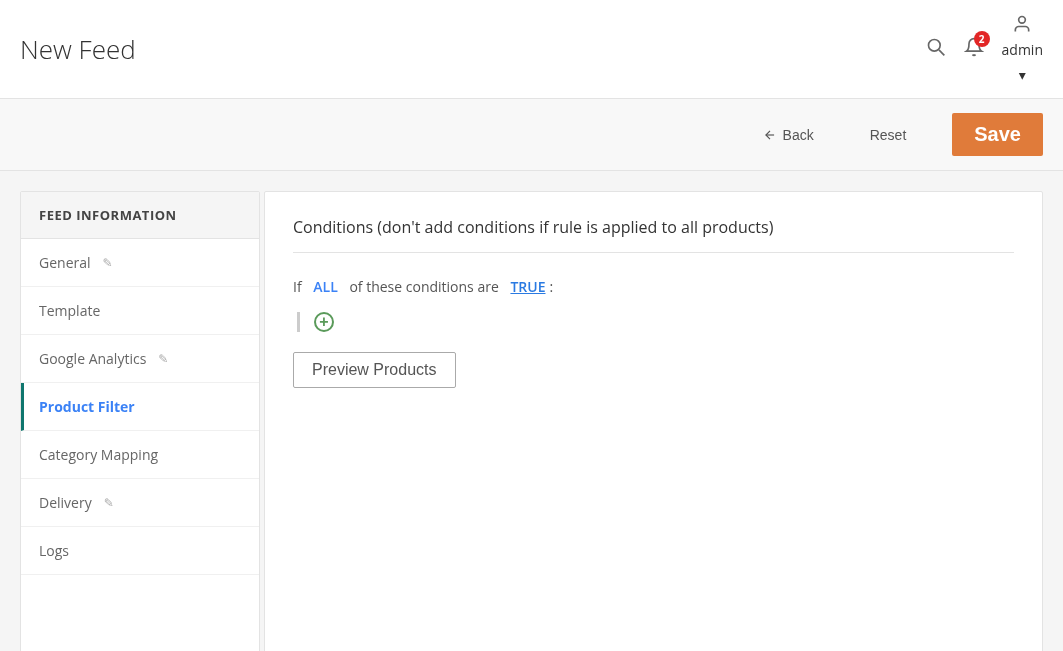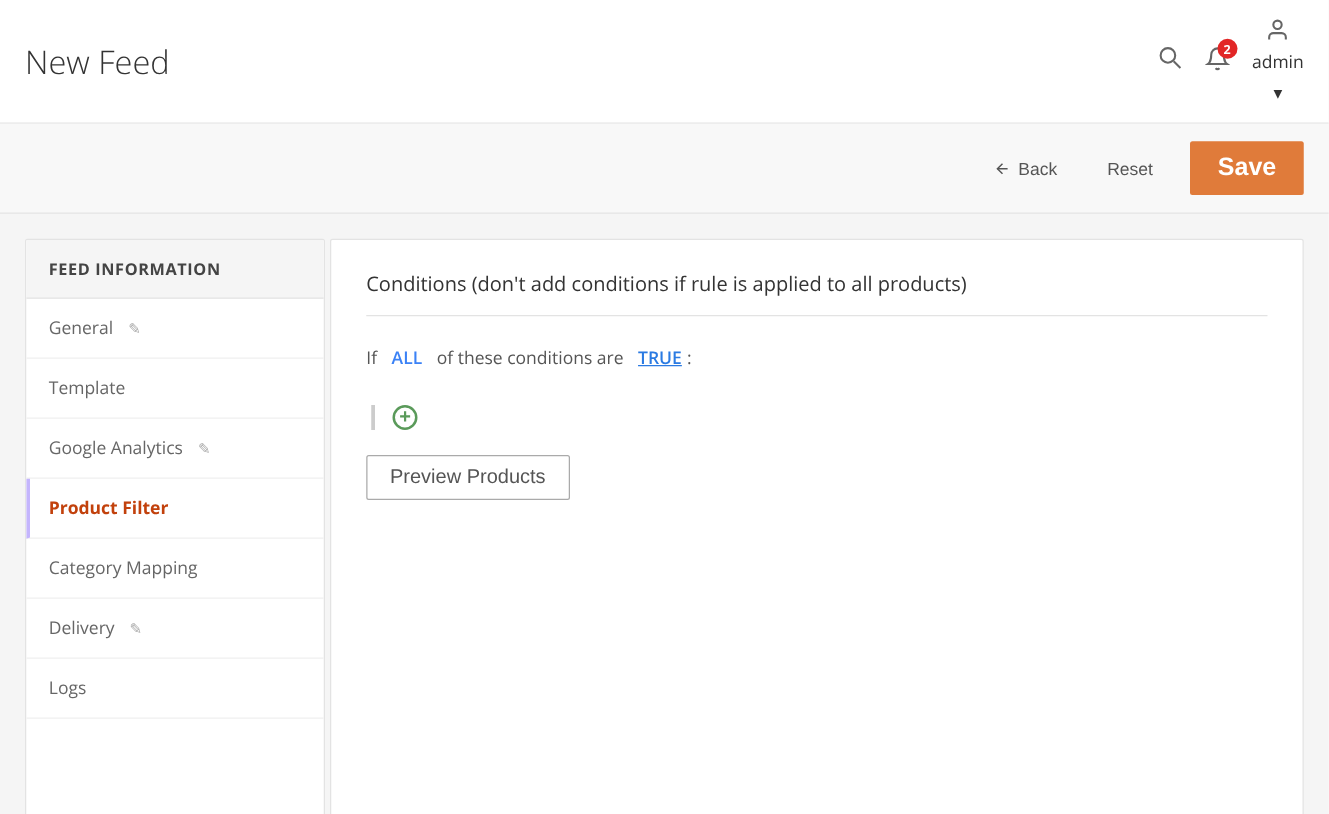--- a/index.html
+++ b/index.html
@@ -58,21 +58,21 @@
     }
 
     
     .toolbar {
       background: #f8f8f8;
       border-bottom: 1px solid #e3e3e3;
       padding: 14px 20px;
       display: flex;
       align-items: center;
       justify-content: flex-end;
-      gap: 20px;
+      gap: 36px;
     }
     .toolbar-btn {
       background: none;
       border: none;
       cursor: pointer;
       font-size: 14px;
       color: #555;
       display: flex;
       align-items: center;
       gap: 6px;
@@ -120,23 +120,23 @@
       border-bottom: 1px solid #f0f0f0;
       cursor: pointer;
       display: flex;
       align-items: center;
       gap: 8px;
       color: #666;
       font-size: 14px;
       position: relative;
     }
     .sidebar-item.active {
-      color: #c2410c;
+      color: #3b82f6;
       font-weight: 700;
-      border-left: 3px solid #c4b5fd;
+      border-left: 3px solid #0f766e;
       padding-left: 15px;
     }
     .sidebar-item .edit-icon {
       color: #aaa;
       font-size: 12px;
       margin-left: 4px;
     }
 
     
     .content-area {
@@ -153,21 +153,21 @@
       margin-bottom: 14px;
     }
     .section-divider {
       border: none;
       border-top: 1px solid #e3e3e3;
       margin-bottom: 24px;
     }
     .conditions-row {
       font-size: 14px;
       color: #555;
-      margin-bottom: 28px;
+      margin-bottom: 16px;
       display: flex;
       align-items: flex-start;
       gap: 4px;
     }
     .conditions-row .keyword-all {
       color: #3b82f6;
       font-weight: 600;
       cursor: pointer;
     }
     .conditions-row .keyword-true {

